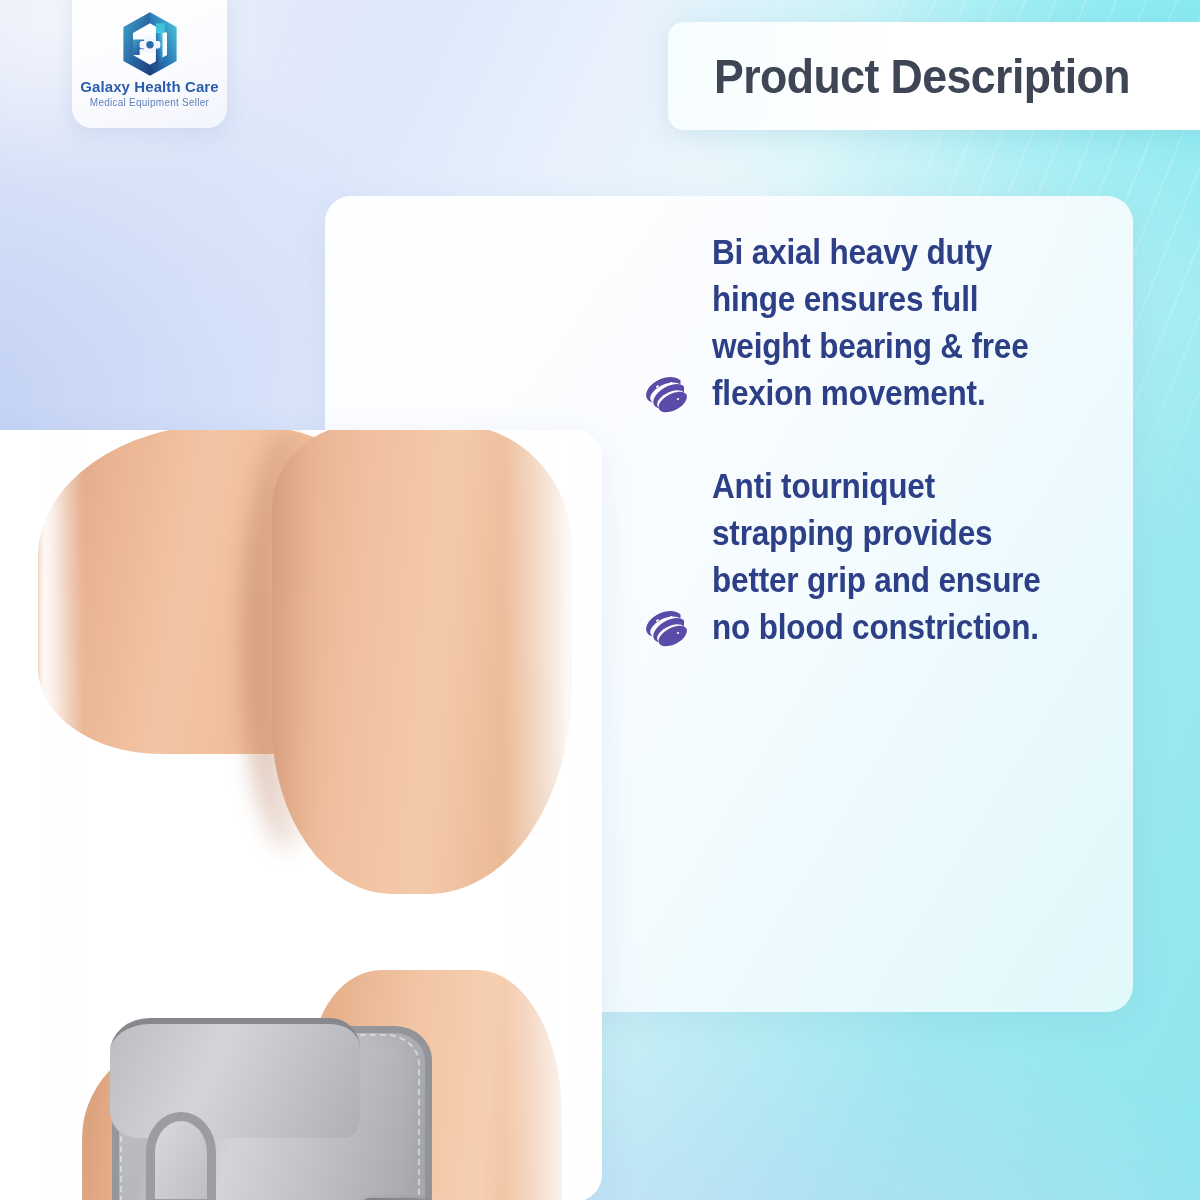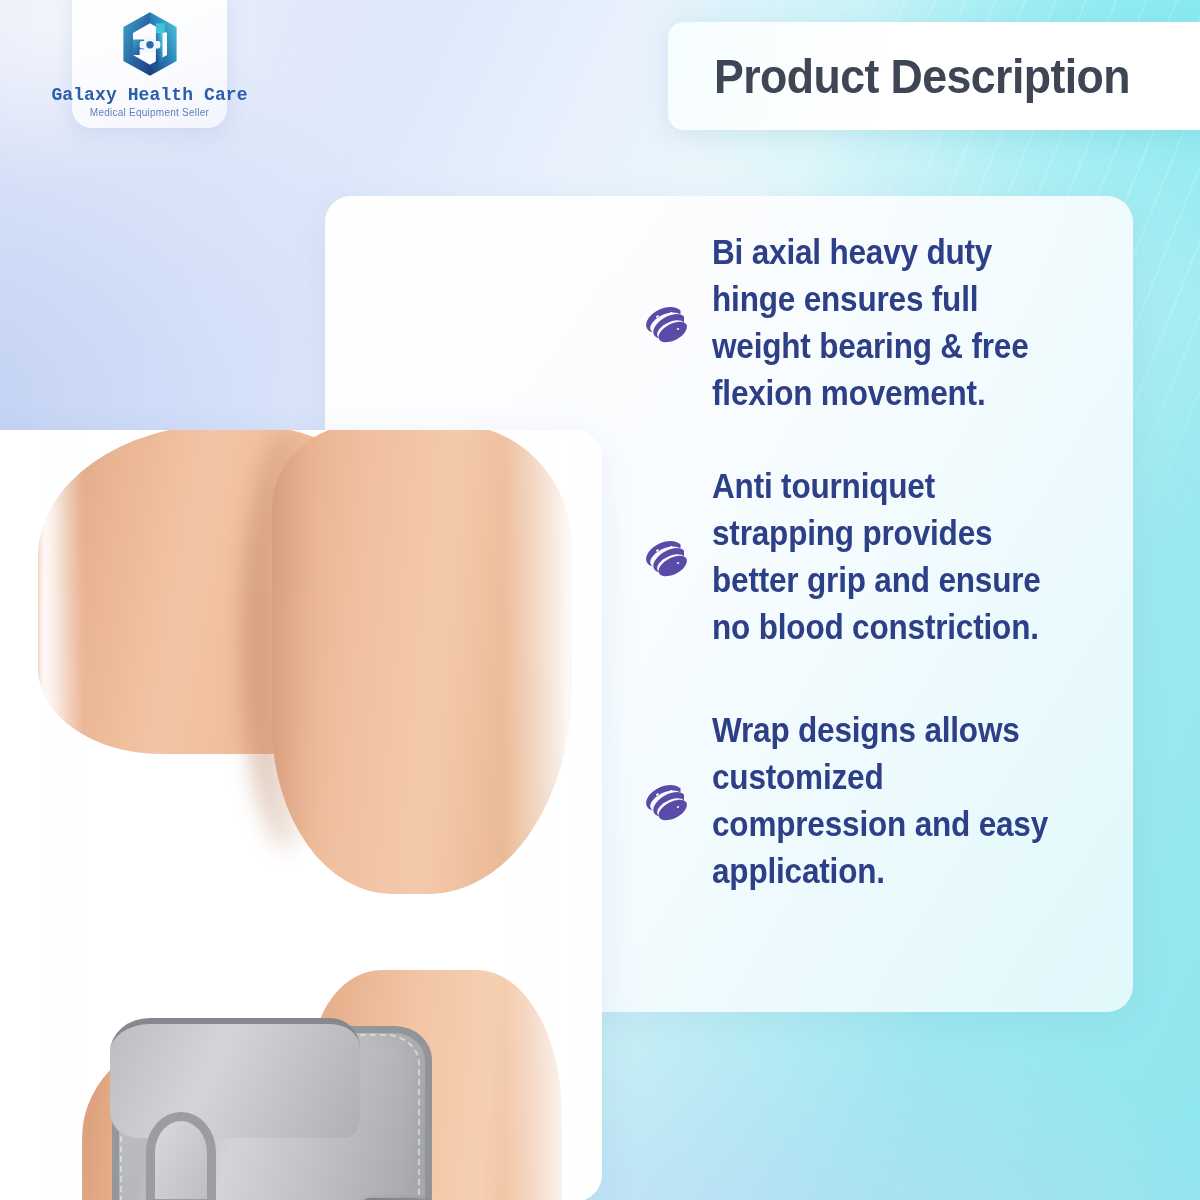--- a/index.html
+++ b/index.html
@@ -58,22 +58,22 @@
   .logo-card{
     position:absolute; left:72px; top:-10px; width:155px; height:138px;
     background:linear-gradient(160deg,#ffffff 0%,#fbfcff 55%,#f3f5fd 100%);
     border-radius:0 0 20px 20px;
     box-shadow:0 6px 22px rgba(80,110,180,0.13);
     display:flex; flex-direction:column; align-items:center; justify-content:flex-start;
     padding-top:20px;
   }
   .logo-mark{ width:74px; height:68px; display:block; }
   .logo-name{
-    margin-top:7px; font-size:18px; font-weight:bold; letter-spacing:.1px;
-    color:#2b5ea8; font-family:Liberation Mono, monospace; white-space:nowrap;
+    font-size:15px; font-weight:bold; letter-spacing:.1px;
+    color:#2b5ea8; font-family:Liberation Sans, sans-serif; white-space:nowrap;
   }
   .logo-sub{
     margin-top:2px; font-size:10px; color:#5f7fba; letter-spacing:.25px; white-space:nowrap;
   }
 
   
   .title-card{
     position:absolute; left:668px; top:22px; width:540px; height:108px;
     background:linear-gradient(100deg,#f6fdff 0%,#ffffff 40%,#ffffff 100%);
     border-radius:16px 0 0 16px;
@@ -101,39 +101,39 @@
         rgba(252,253,255,0.96) 30%,
         rgba(246,252,255,0.93) 58%,
         rgba(233,250,253,0.90) 100%);
     box-shadow:0 8px 34px rgba(90,130,180,0.10);
   }
 
   .bullets{
     position:absolute; left:640px; top:228px; width:460px;
   }
   .bullet{
-    display:flex; align-items:center; margin-bottom:46px;
+    display:flex; align-items:flex-end; margin-bottom:46px;
   }
   .bullet:last-child{ margin-bottom:0; }
   .bullet-icon{
     flex:0 0 auto; width:50px; height:42px; margin-right:22px; margin-top:6px;
   }
   .bullet-icon svg{ display:block; width:50px; height:42px; }
   .bullet-text{
     font-family:"Liberation Sans", sans-serif;
     font-weight:bold;
     font-size:35px;
     line-height:47px;
     color:#2d3f86;
     letter-spacing:-0.2px;
     transform:scaleX(0.90);
     transform-origin:left top;
     width:430px;
   }
-  .b2 { margin-bottom:56px; }
+  .b2 { margin-bottom:22px; }
 
   
   .img-card{
     position:absolute; left:-58px; top:430px; width:660px; height:772px;
     border-radius:28px;
     background:#ffffff;
     box-shadow:0 10px 36px rgba(80,120,180,0.12);
     overflow:hidden;
   }
   .photo{ position:absolute; inset:0; }
@@ -298,36 +298,20 @@
           <ellipse cx="17.5" cy="12.5" rx="1.5" ry="1" fill="#fff" transform="rotate(-25 17.5 12.5)"></ellipse>
           <ellipse cx="31" cy="9" rx="1.4" ry="0.9" fill="#fff" transform="rotate(-20 31 9)"></ellipse>
           <ellipse cx="24" cy="22" rx="1.4" ry="0.9" fill="#fff" transform="rotate(-22 24 22)"></ellipse>
           <ellipse cx="38" cy="25" rx="1.3" ry="0.9" fill="#fff" transform="rotate(-18 38 25)"></ellipse>
         </g>
       </svg>
     </span>
     <div class="bullet-text">Anti tourniquet strapping provides better grip and ensure no blood constriction.</div>
   </div>
 
-  <div class="bullet">
-    <span class="bullet-icon">
-      <svg viewBox="0 0 50 42">
-        <g fill="#5a4ba8">
-          <path d="M40.5 6.5C36.5 2.2 28 1.8 20 5.2 10.5 9.2 4.5 17.4 6.5 23.6c.9 2.7 3.2 4.3 6.3 4.9-2.1-1.6-3-3.6-2.4-5.9 1.3-5 8.3-10.7 16-13.1 5.9-1.8 11.1-1.4 14.1 1z"></path>
-          <path d="M44 12.6c-3-3.6-10.3-3.4-17.6.2C17.6 17.1 12 24.5 13.6 29.9c.7 2.4 2.8 3.8 5.7 4.2-1.8-1.4-2.5-3.1-2-5.1 1.1-4.4 7.3-9.5 14.2-11.7 5.4-1.7 10.3-1.1 12.5 1.2z"></path>
-          <path d="M46.8 21.3c-1.3-3.8-7.3-4.6-14.3-2-8.5 3.2-14.7 9.9-13.8 14.7.6 3.2 4.3 4.7 9.2 4.1 8.8-1.1 17-7.2 18.7-13.4.2-1.2.4-2.3.2-3.4z"></path>
-          <ellipse cx="17.5" cy="12.5" rx="1.5" ry="1" fill="#fff" transform="rotate(-25 17.5 12.5)"></ellipse>
-          <ellipse cx="31" cy="9" rx="1.4" ry="0.9" fill="#fff" transform="rotate(-20 31 9)"></ellipse>
-          <ellipse cx="24" cy="22" rx="1.4" ry="0.9" fill="#fff" transform="rotate(-22 24 22)"></ellipse>
-          <ellipse cx="38" cy="25" rx="1.3" ry="0.9" fill="#fff" transform="rotate(-18 38 25)"></ellipse>
-        </g>
-      </svg>
-    </span>
-    <div class="bullet-text">Wrap designs allows customized compression and easy application.</div>
-  </div>
 
 </div>
 
 <div class="img-card">
   <div class="photo">
     <div class="skin-upper"></div>
     <div class="skin-upper2"></div>
     <div class="thigh-shadow"></div>
     <div class="calf"></div>
     <div class="calf-right"></div>

